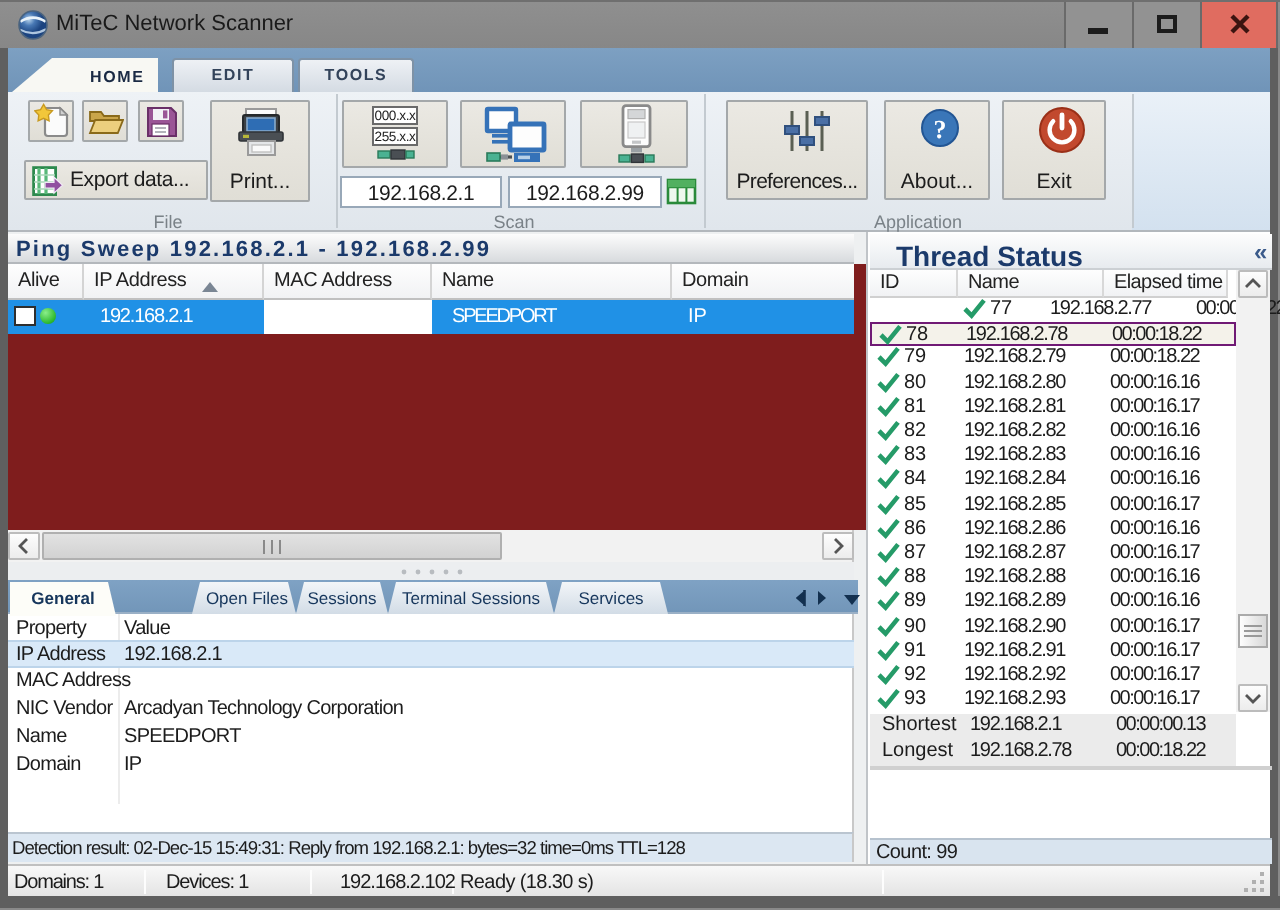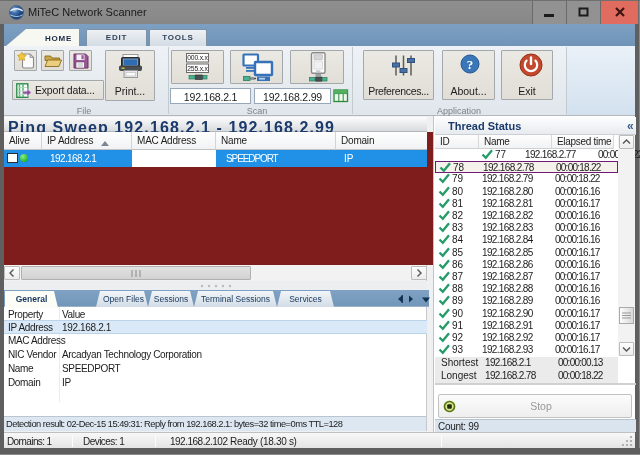--- a/index.html
+++ b/index.html
@@ -16,40 +16,40 @@
 #tabtools{width:58px;background:linear-gradient(#eef1f5,#d4dbe3);border:1px solid #7e92a6;border-bottom:none;border-radius:2px 2px 0 0;line-height:19px;}
 #ribbon{position:absolute;left:4px;top:46px;width:631px;height:70px;background:linear-gradient(#eef2f6,#e0e6ec);border-bottom:1px solid #b2b7bc;}
 #ribbonright{position:absolute;left:562px;top:0;width:69px;height:69px;background:linear-gradient(#eaf1f8,#d3e1ef);}
 .gsep{position:absolute;top:1px;width:1px;height:67px;background:#c3cad0;}
 .glabel{position:absolute;top:60px;font-size:9px;color:#7a8288;width:120px;text-align:center;}
 .rbtn{position:absolute;background:linear-gradient(#ebe9e3,#e0ded6);border:1px solid #a4a8aa;border-radius:1px;}
 .rbtnlbl{position:absolute;width:100%;text-align:center;font-size:10.5px;color:#1c1c1c;white-space:nowrap;}
 .ipfield{position:absolute;top:42px;height:16px;background:#fff;border:1px solid #98a8b8;font-size:10.5px;letter-spacing:-0.2px;text-align:center;padding-top:2px;}
 
 #pingheader{position:absolute;left:4px;top:117px;width:423px;height:15px;background:linear-gradient(#fcfcfc,#d8dbde);border-bottom:1px solid #b4b8bc;}
-#pingheader span{position:absolute;left:4px;top:2px;font-size:16px;letter-spacing:1.1px;font-weight:bold;color:#1b3a6b;}
+#pingheader span{position:absolute;left:4px;top:2px;font-size:11px;letter-spacing:1.1px;font-weight:bold;color:#1b3a6b;}
 #lgrid{position:absolute;left:4px;top:132px;width:440px;height:133px;background:#7f1d1d;border-right:1px solid #c8c8c8;}
 .gh{position:absolute;top:0;height:18px;background:linear-gradient(#fefefe,#f1f2f4);border-right:1px solid #d4d4d4;border-bottom:1px solid #c0c0c0;font-size:10px;letter-spacing:-0.2px;color:#222;padding:3px 0 0 5px;}
 #selrow{position:absolute;left:0;top:18px;width:423px;height:17px;background:#2091e6;}
 #hscroll{position:absolute;left:4px;top:265px;width:423px;height:16px;background:#f2f2f2;border-right:1px solid #c8c8c8;}
 .sbtn{position:absolute;top:1px;width:16px;height:14px;background:linear-gradient(#fdfdfd,#ececec);border:1px solid #bcbcbc;border-radius:1px;}
 #splitter{position:absolute;left:4px;top:281px;width:423px;height:9px;background:#eceef0;}
 #btabs{position:absolute;left:4px;top:290px;width:425px;height:17px;background:linear-gradient(#7fa2c4,#7296b9);border-bottom:1px solid #9ab0c6;}
 .btab{position:absolute;top:1px;height:16px;font-size:8.5px;color:#16365c;text-align:center;line-height:17px;background:linear-gradient(#f2f5f8,#d2dce6);clip-path:polygon(4px 0,calc(100% - 4px) 0,100% 100%,0 100%);}
 #props{position:absolute;left:4px;top:307px;width:423px;height:109px;background:#fff;border-right:1px solid #c8c8c8;}
 .prow{position:absolute;left:0;width:423px;height:14px;font-size:10px;color:#1c1c1c;}
 .prow b{font-weight:normal;position:absolute;left:4px;top:1px;letter-spacing:-0.35px;}
 .prow i{font-style:normal;position:absolute;left:58px;top:1px;letter-spacing:-0.35px;}
 #detect{position:absolute;left:4px;top:416px;width:423px;height:15px;background:#dce7f2;border-top:1px solid #bac5d0;border-right:1px solid #c8c8c8;font-size:9.3px;color:#1c1c1c;padding:2px 0 0 2px;letter-spacing:-0.5px;}
 #statusbar{position:absolute;left:4px;top:432px;width:631px;height:16px;background:linear-gradient(#f8f8f8,#e4e4e4);border-top:1px solid #c0c0c0;font-size:10px;}
 .ssep{position:absolute;top:2px;width:1px;height:12px;background:#c4c4c4;border-right:1px solid #fdfdfd;}
 
 #rpanel{position:absolute;left:433px;top:116px;width:202px;height:316px;background:#fff;border-left:1px solid #c0c4c8;}
 #rphead{position:absolute;left:1px;top:1px;width:201px;height:18px;background:linear-gradient(#fdfdfd,#e7ebef);border-bottom:1px solid #ccd0d4;}
-#rphead span{position:absolute;left:10px;top:3px;font-size:11px;font-weight:bold;color:#1b3a6b;}
+#rphead span{position:absolute;left:10px;top:3px;font-size:14px;font-weight:bold;color:#1b3a6b;}
 .th{position:absolute;top:19px;height:14px;background:linear-gradient(#fefefe,#f1f2f4);border-right:1px solid #d8d8d8;border-bottom:1px solid #d0d0d0;font-size:10px;letter-spacing:-0.3px;color:#222;padding:1px 0 0 5px;}
 .trow{position:absolute;height:12px;font-size:10px;color:#1c1c1c;white-space:nowrap;}
 .tid{position:absolute;left:17px;top:0;}
 .tname{position:absolute;left:47px;top:0;letter-spacing:-0.65px;}
 .tel{position:absolute;left:120px;top:0;letter-spacing:-0.75px;}
 #vscroll{position:absolute;left:184px;top:19px;width:17px;height:221px;background:#f2f2f2;}
 .grayrow{position:absolute;left:1px;width:183px;height:13px;background:#ebebeb;font-size:10px;}
 #stopbtn{position:absolute;left:4px;top:278px;width:194px;height:24px;background:linear-gradient(#fcfcfc,#eeeeee);border:1px solid #c2c2c2;border-radius:2px;}
 #countbar{position:absolute;left:1px;top:303px;width:201px;height:13px;background:#d9e4ef;border-top:1px solid #b6c2ce;font-size:10px;padding:1px 0 0 3px;letter-spacing:-0.3px;}
 </style></head>
@@ -458,28 +458,20 @@
           <path d="M3 7.5 L6.5 4 L10 7.5" stroke="#555" stroke-width="1.4" fill="none"></path>
         </svg></div>
     <div class="sbtn" style="left:1px;top:207px;width:15px;height:14px;"><svg width="13" height="12">
           <path d="M3 4.5 L6.5 8 L10 4.5" stroke="#555" stroke-width="1.4" fill="none"></path>
         </svg></div>
     <div class="abs" style="left:1px;top:172px;width:15px;height:17px;background:linear-gradient(90deg,#fdfdfd,#d8d8d8);border:1px solid #aaa;"></div>
     <svg class="abs" style="left:4px;top:177px" width="9" height="7">
         <path d="M0 1 h9 M0 3.5 h9 M0 6 h9" stroke="#999" stroke-width="1"></path>
       </svg>
   </div>
-  <div id="stopbtn">
-      <svg class="abs" style="left:4px;top:5px" width="14" height="14">
-        <circle cx="6.5" cy="6.5" r="6" fill="#d8e898"></circle>
-        <circle cx="6.5" cy="6.5" r="5" fill="none" stroke="#5a7211" stroke-width="1.6"></circle>
-        <rect x="4.2" y="4.2" width="4.6" height="4.6" rx="1" fill="#222e08"></rect>
-      </svg>
-      <div class="abs" style="left:6px;width:100%;text-align:center;top:5px;font-size:10.5px;color:#97979a;">Stop</div>
-    </div>
   <div id="countbar">Count: 99</div>
 </div>
 
 <div id="statusbar">
   <div class="ssep" style="left:68px"></div>
   <div class="ssep" style="left:151px"></div>
   <div class="ssep" style="left:222px"></div>
   <div class="ssep" style="left:437px"></div>
   <div class="abs" style="left:3px;top:3px;letter-spacing:-0.6px">Domains: 1</div>
   <div class="abs" style="left:79px;top:3px;letter-spacing:-0.55px">Devices: 1</div>

